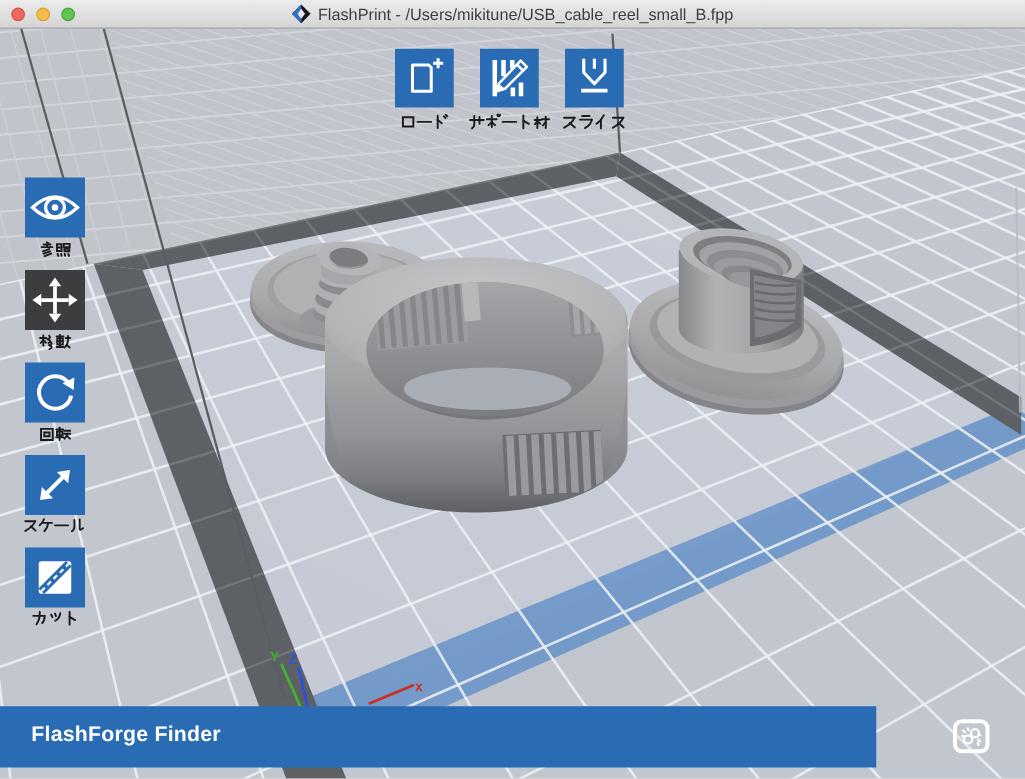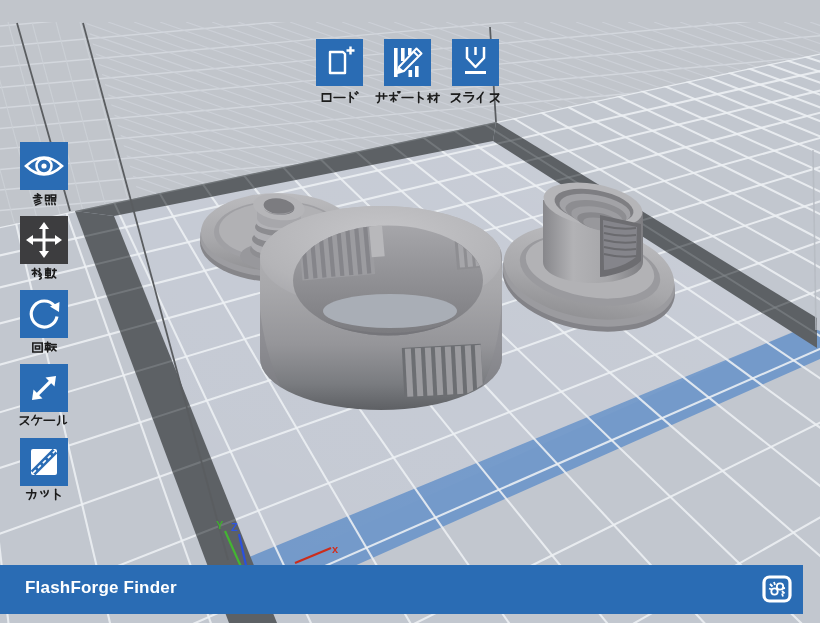--- a/index.html
+++ b/index.html
@@ -373,20 +373,33 @@
       </g>
       <g stroke-width="2.2" fill="none">
         <line x1="225" y1="531" x2="242" y2="569" stroke="#44b532"></line>
         <line x1="239" y1="534" x2="247" y2="570" stroke="#2b50dd"></line>
         <line x1="295" y1="563" x2="331" y2="548" stroke="#cc2d1c"></line>
       </g>
       <text x="216" y="529" font-family="Liberation Sans, sans-serif" font-size="11" font-weight="bold" fill="#3fae2e">Y</text>
       <text x="231" y="531" font-family="Liberation Sans, sans-serif" font-size="11" font-weight="bold" fill="#2f55e0">Z</text>
       <text x="332" y="553" font-family="Liberation Sans, sans-serif" font-size="11" font-weight="bold" fill="#d03020">x</text>
     </svg>
+    <div style="position:absolute;left:0;top:0;width:820px;height:22px;background:linear-gradient(#ececec,#d4d4d4);border-bottom:1px solid #a9a9a9;">
+      <div style="position:absolute;left:9px;top:5.5px;width:11px;height:11px;border-radius:6px;background:#ee6a5f;border:0.5px solid #dc5044;box-sizing:border-box;"></div>
+      <div style="position:absolute;left:29px;top:5.5px;width:11px;height:11px;border-radius:6px;background:#f5bd4f;border:0.5px solid #dfa023;box-sizing:border-box;"></div>
+      <div style="position:absolute;left:49px;top:5.5px;width:11px;height:11px;border-radius:6px;background:#61c454;border:0.5px solid #43a733;box-sizing:border-box;"></div>
+      <div style="position:absolute;left:0;top:0;width:820px;height:22px;display:flex;align-items:center;justify-content:center;font-size:13px;color:#3e3e3e;">
+        <svg width="16" height="16" viewBox="0 0 16 16" style="margin-right:5px">
+<polygon points="8,0.5 15.5,8 8,15.5 0.5,8" fill="#17171c"></polygon>
+<polygon points="8,0.5 8,15.5 0.5,8" fill="#3170c2"></polygon>
+<polygon points="8,4 11,8 8,12 5,8" fill="#e8e8ee"></polygon>
+        </svg>
+        <span>FlashPrint - /Users/mikitune/USB_cable_reel_small_B.fpp</span>
+      </div>
+    </div>
     <div class="btn" style="left:316px;top:39px;width:47px;height:47px;">
       <svg width="47" height="47" viewBox="0 0 47 47">
         <g stroke="#fff" stroke-width="2.4" fill="none">
 <path d="M27,13 h-13 v21 h15 v-19 z" stroke-linejoin="round"></path>
           <path d="M34.5,7.5 v8 M30.5,11.5 h8"></path>
         </g>
       </svg>
     </div>
     <div class="btn" style="left:384px;top:39px;width:47px;height:47px;">
       <svg width="47" height="47" viewBox="0 0 47 47">
@@ -574,21 +587,21 @@
         <path transform="translate(0,0)" d="M12,36 H82"></path>
         <path transform="translate(0,0)" d="M52,12 Q56,56 32,88"></path>
         <path transform="translate(0,0)" d="M82,36 Q84,62 68,80"></path>
         <path transform="translate(100,0)" d="M22,28 L30,44"></path>
         <path transform="translate(100,0)" d="M46,22 L52,38"></path>
         <path transform="translate(100,0)" d="M78,20 Q76,50 48,66"></path>
         <path transform="translate(200,0)" d="M36,10 V90"></path>
         <path transform="translate(200,0)" d="M36,42 L70,62"></path>
       </g>
     </svg>
-    <div style="position:absolute;left:0;top:565px;width:803px;height:49px;background:#2a6cb4;">
+    <div style="position:absolute;left:0;top:565px;width:701px;height:49px;background:#2a6cb4;">
       <div style="position:absolute;left:25px;top:13px;font-size:17px;font-weight:bold;color:#fff;letter-spacing:0.2px;">FlashForge Finder</div>
       <div style="position:absolute;left:762px;top:10px;"><svg width="30" height="28" viewBox="0 0 30 28">
 <rect x="2" y="2" width="26" height="24" rx="5.5" stroke="#fff" stroke-width="3.2" fill="none"></rect>
 <g stroke="#fff" stroke-width="1.8" fill="none">
 <circle cx="12.5" cy="16.5" r="3.2"></circle>
             <circle cx="18" cy="11.5" r="3.2"></circle>
 <path d="M8,9 l2.5,2.5 M12,7 l1,3 M7,13.5 l3,1 M22.5,18.5 l-2.5,-2.5 M23,13 l-3,0.5 M21,21.5 l-1,-3"></path>
           </g>
         </svg></div>
     </div>

